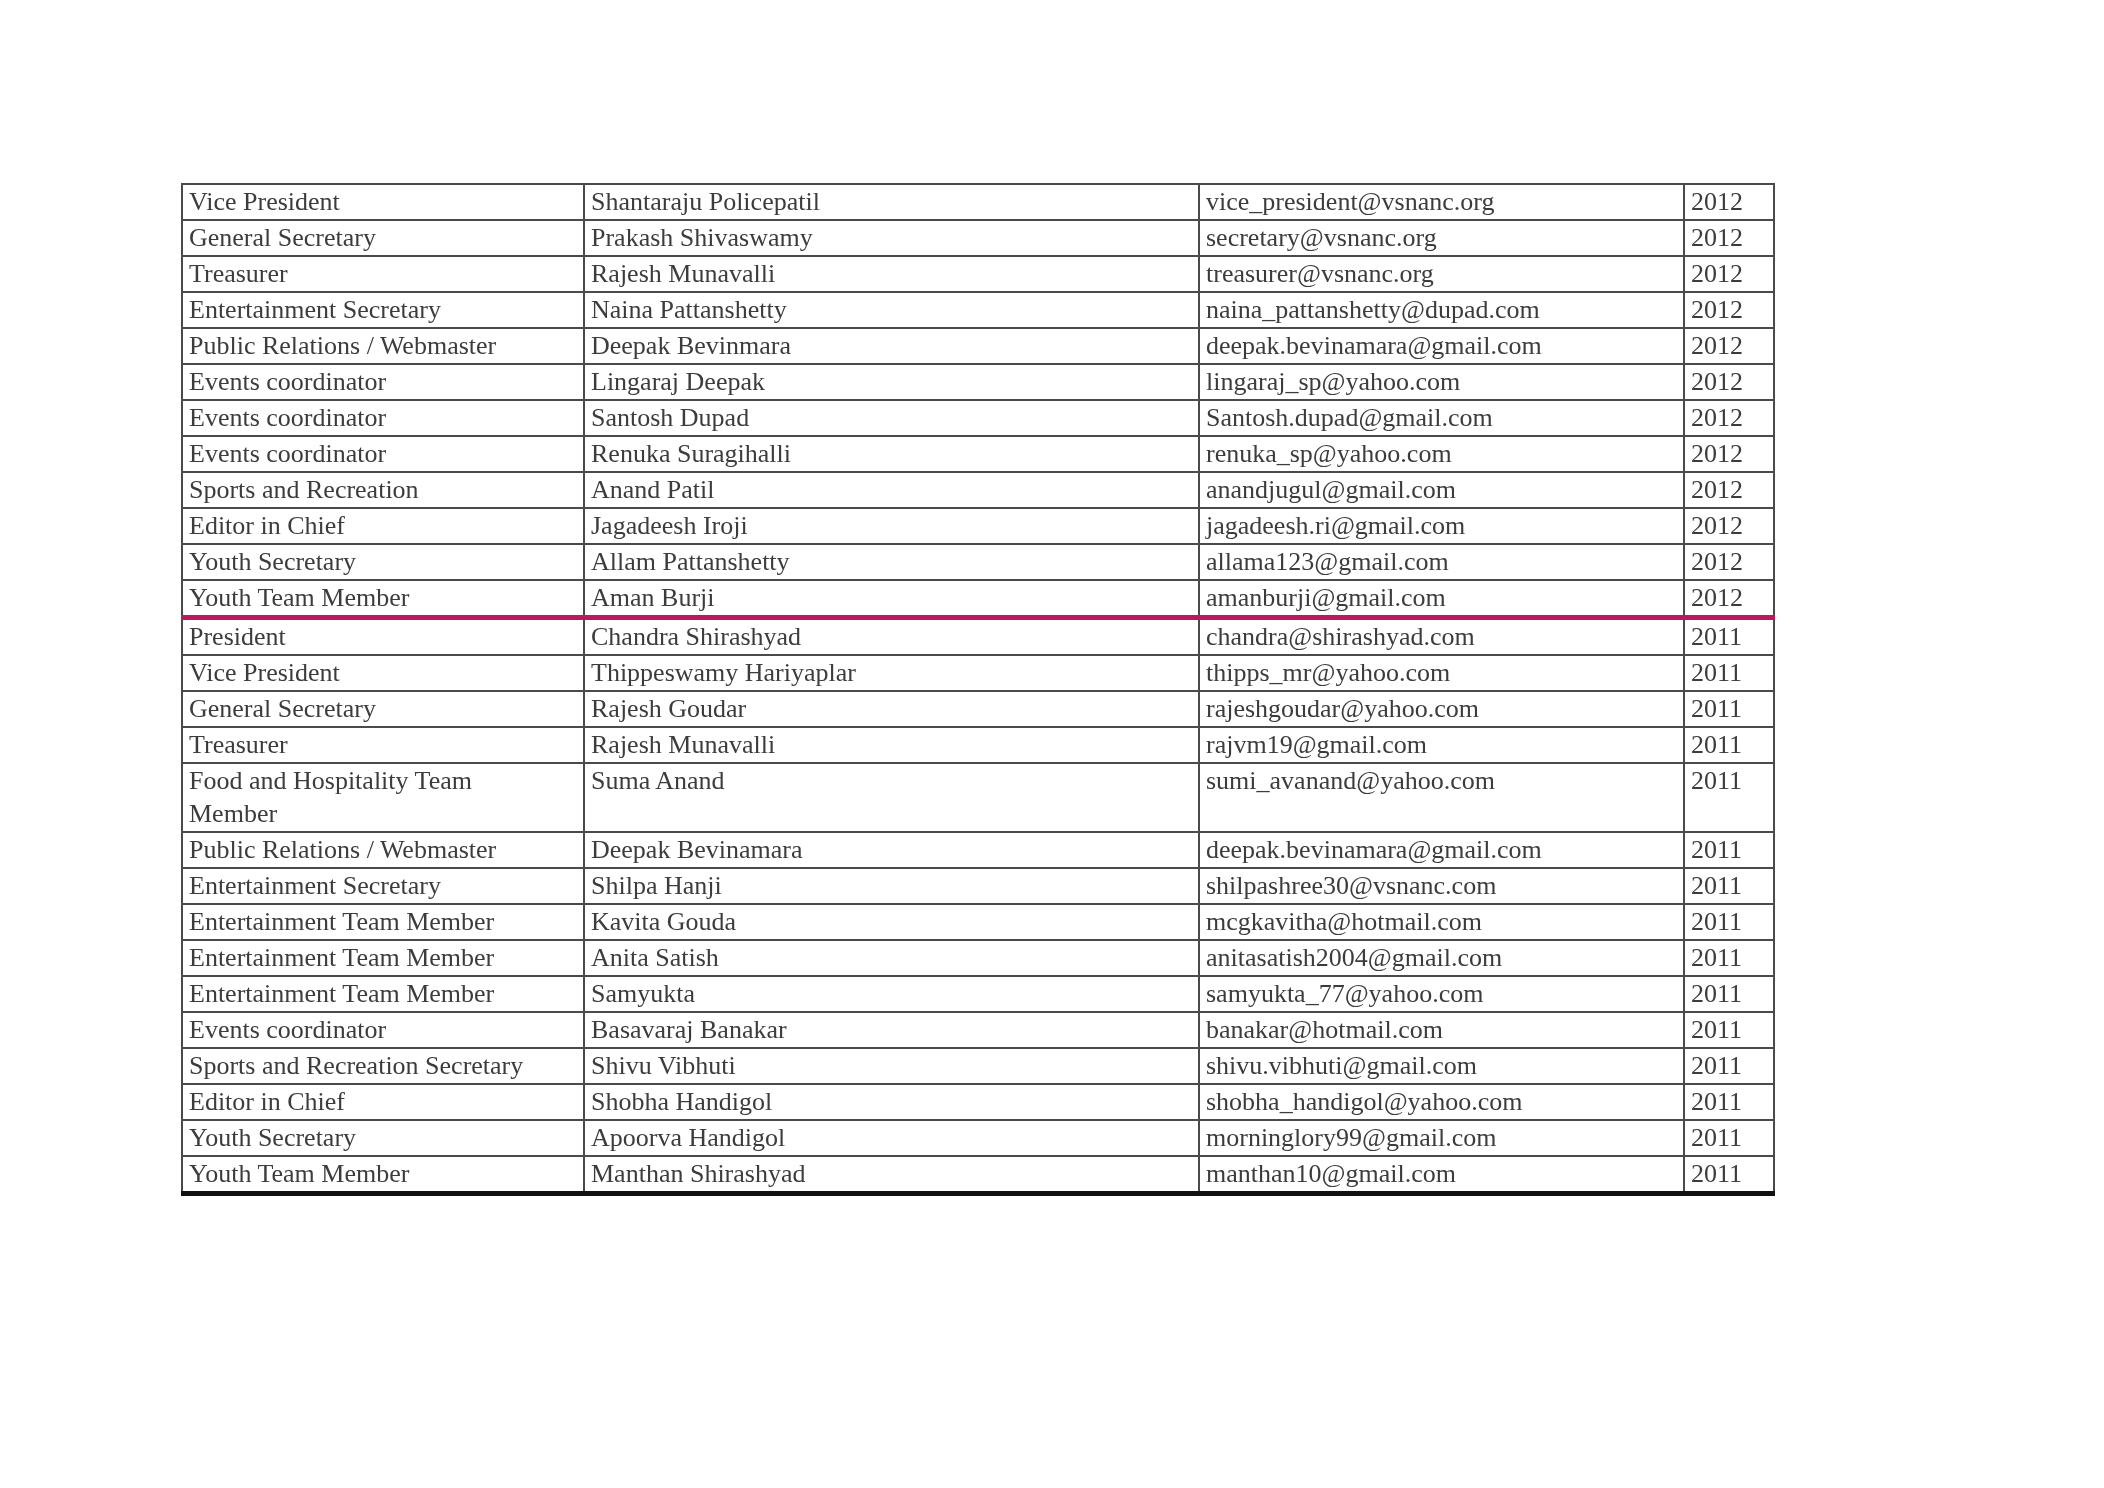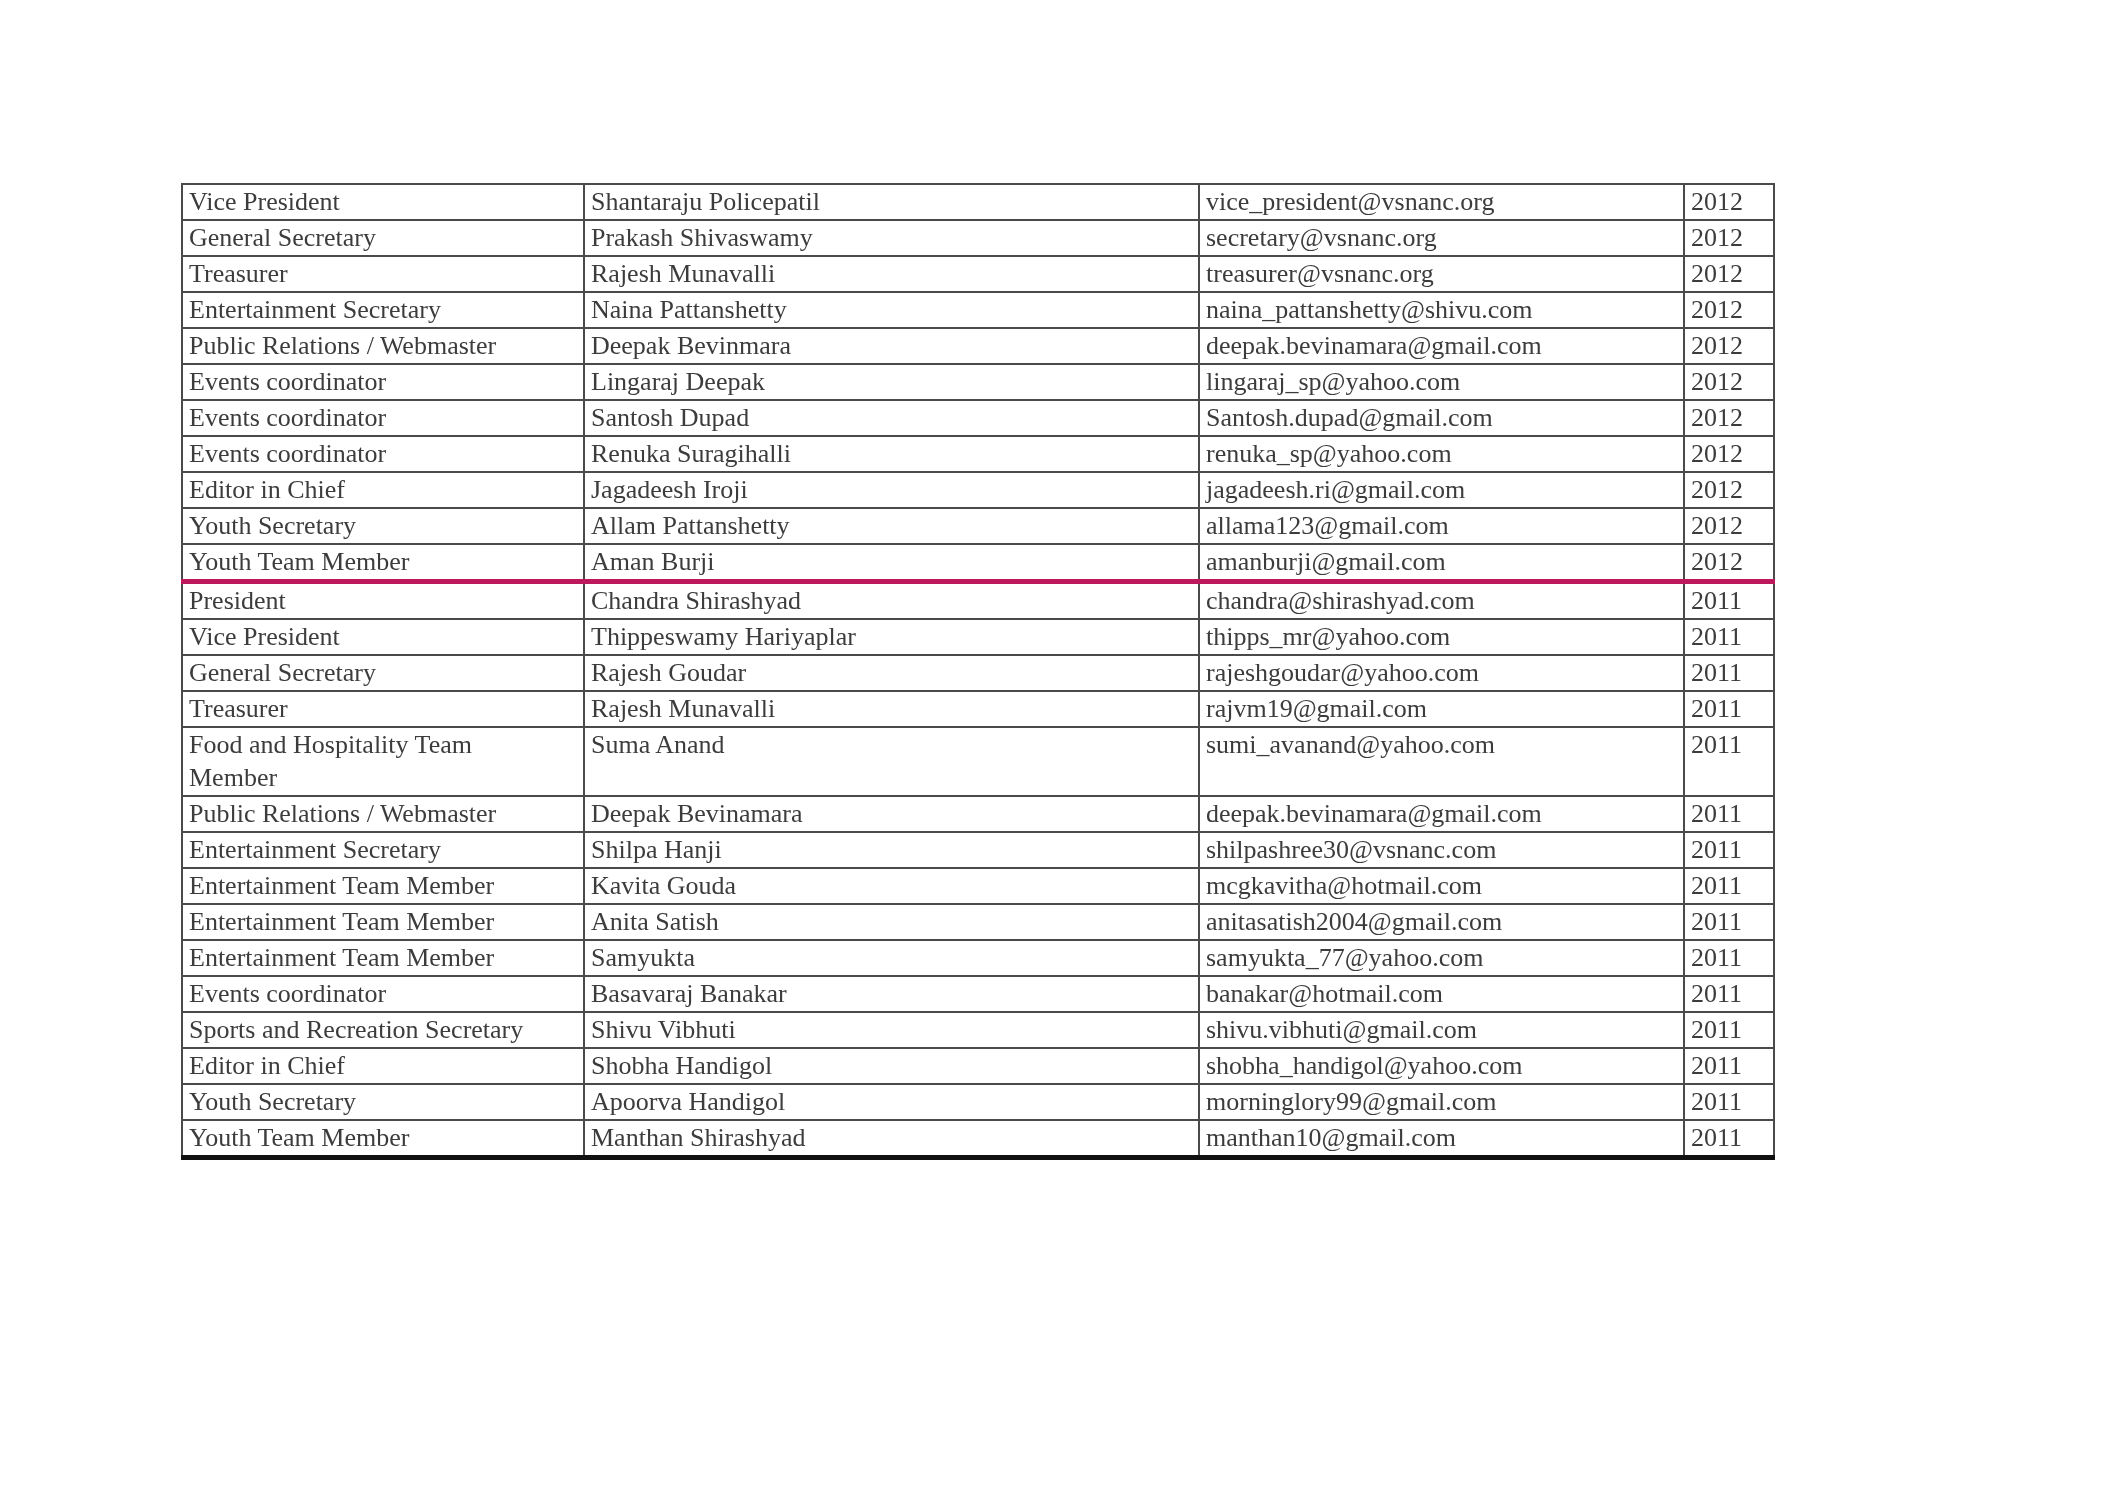--- a/index.html
+++ b/index.html
@@ -69,21 +69,21 @@
         </tr>
         <tr>
           <td class="c-role">Treasurer</td>
           <td class="c-name">Rajesh Munavalli</td>
           <td class="c-email">treasurer@vsnanc.org</td>
           <td class="c-year">2012</td>
         </tr>
         <tr>
           <td class="c-role">Entertainment Secretary</td>
           <td class="c-name">Naina Pattanshetty</td>
-          <td class="c-email">naina_pattanshetty@shivu.com</td>
+          <td class="c-email">naina_pattanshetty@dupad.com</td>
           <td class="c-year">2012</td>
         </tr>
         <tr>
           <td class="c-role">Public Relations / Webmaster</td>
           <td class="c-name">Deepak Bevinmara</td>
           <td class="c-email">deepak.bevinamara@gmail.com</td>
           <td class="c-year">2012</td>
         </tr>
         <tr>
           <td class="c-role">Events coordinator</td>
@@ -94,20 +94,26 @@
         <tr>
           <td class="c-role">Events coordinator</td>
           <td class="c-name">Santosh Dupad</td>
           <td class="c-email">Santosh.dupad@gmail.com</td>
           <td class="c-year">2012</td>
         </tr>
         <tr>
           <td class="c-role">Events coordinator</td>
           <td class="c-name">Renuka Suragihalli</td>
           <td class="c-email">renuka_sp@yahoo.com</td>
+          <td class="c-year">2012</td>
+        </tr>
+        <tr>
+          <td class="c-role">Sports and Recreation</td>
+          <td class="c-name">Anand Patil</td>
+          <td class="c-email">anandjugul@gmail.com</td>
           <td class="c-year">2012</td>
         </tr>
         <tr>
           <td class="c-role">Editor in Chief</td>
           <td class="c-name">Jagadeesh Iroji</td>
           <td class="c-email">jagadeesh.ri@gmail.com</td>
           <td class="c-year">2012</td>
         </tr>
         <tr>
           <td class="c-role">Youth Secretary</td>

